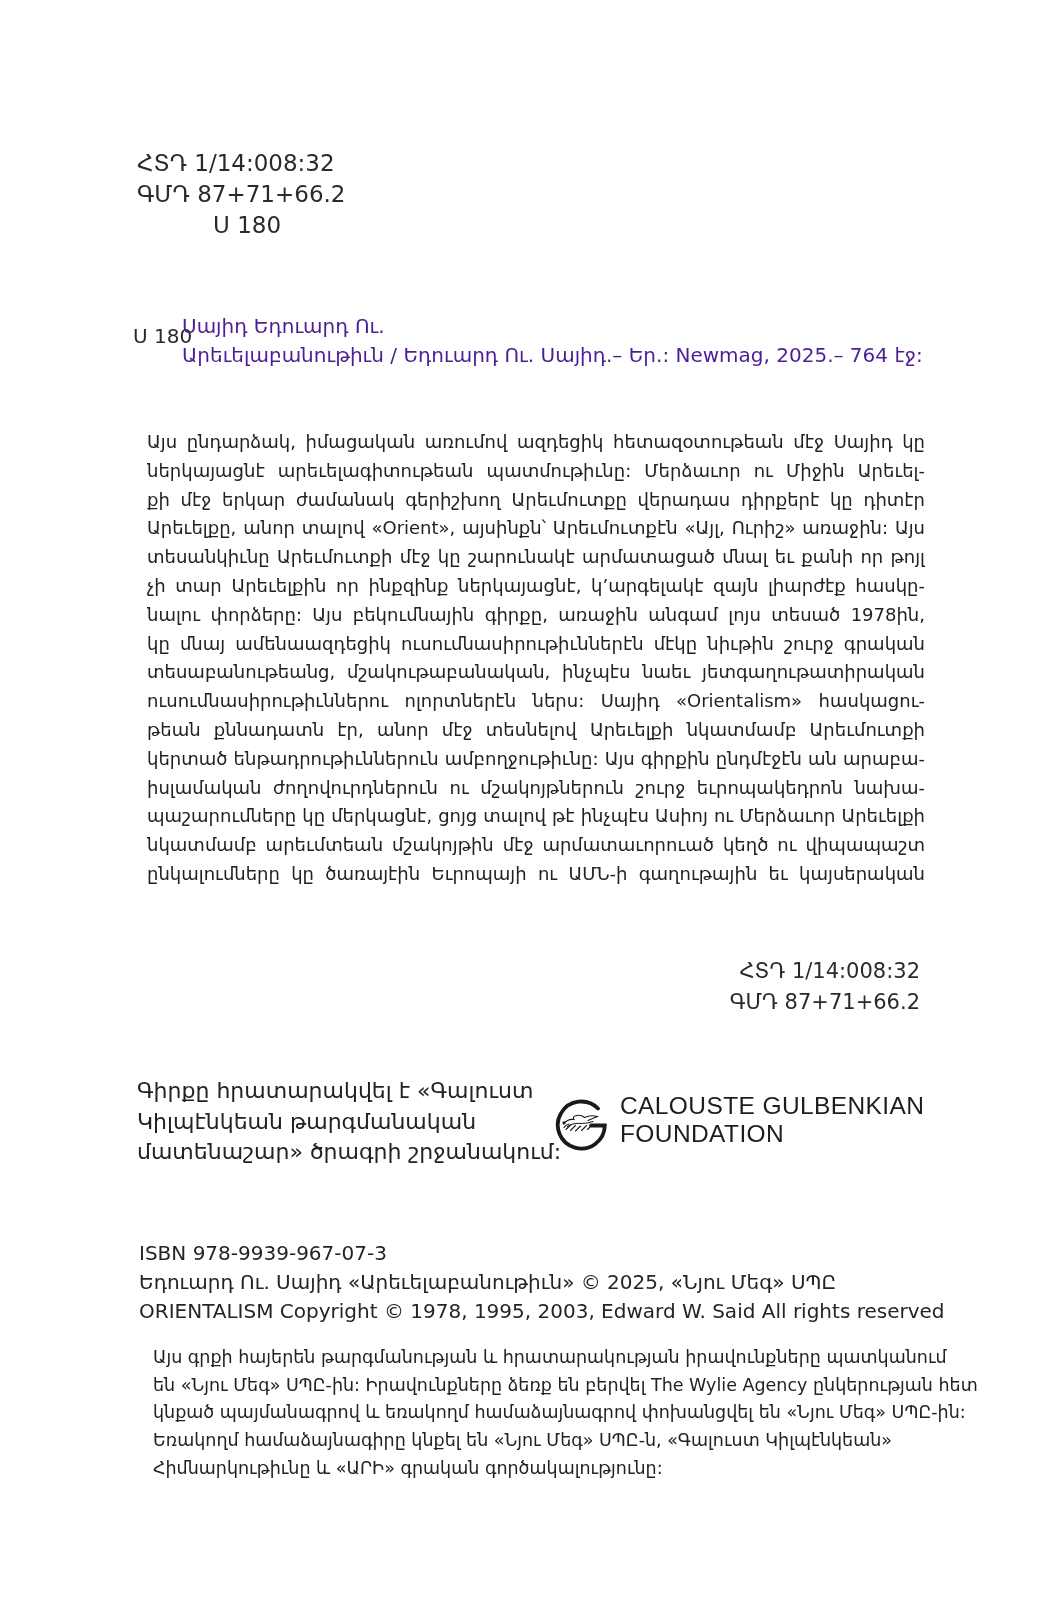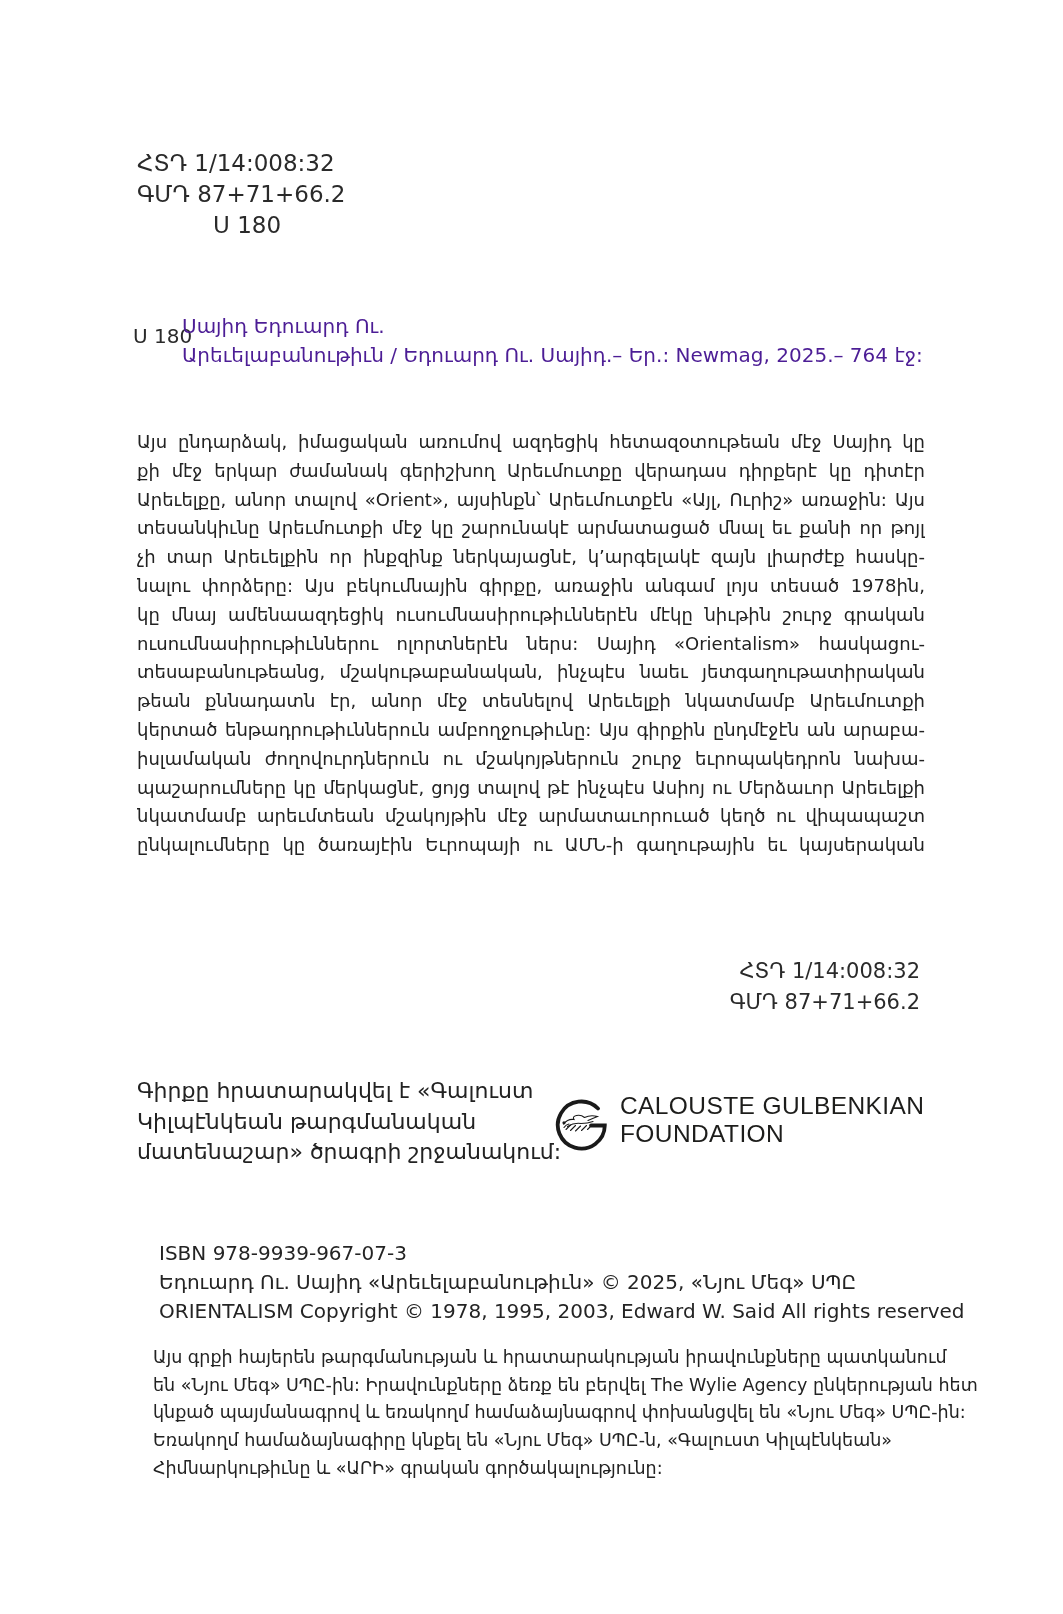--- a/index.html
+++ b/index.html
@@ -24,39 +24,40 @@
   .cat-entry div{white-space:nowrap;}
 
   
   .annotation{left:137px;top:428px;width:788px;font-size:18px;color:#222222;}
   .jline{
     text-align:justify;
     text-align-last:justify;
     height:28.8px;
     line-height:28.8px;
     overflow:hidden;
+    margin-left:10px;
   }
   .jline.last{text-align-last:left;}
 
   
   .right-codes{right:143px;top:956px;font-size:21px;line-height:31px;text-align:right;color:#2a2a2a;}
 
   
   .gulb-note{left:137px;top:1076px;font-size:22px;line-height:30.5px;color:#222222;}
   .gulb-note div{white-space:nowrap;}
   .gulb-logo{left:554px;top:1094px;width:58px;height:60px;}
   .gulb-org{
     left:620px;top:1092px;
     font-family:"Liberation Sans",sans-serif;
     font-size:24.5px;line-height:27.5px;font-weight:500;
     letter-spacing:0.4px;color:#1d1d1b;white-space:nowrap;
   }
 
   
-  .isbn-block{left:139px;top:1239px;font-size:20px;line-height:29px;color:#242424;margin-left:20px;}
+  .isbn-block{left:139px;top:1239px;font-size:20px;line-height:29px;color:#242424;}
   .isbn-block div{white-space:nowrap;}
 
   
   .rights{left:137px;top:1344px;font-size:17.5px;line-height:27.7px;color:#222222;}
   .rights div{white-space:nowrap;margin-left:16px;}
 </style>
 </head>
 <body>
 
 <div class="page">
@@ -68,28 +69,29 @@
   </div>
 
   <div class="abs cat-label">Ս 180</div>
   <div class="abs cat-entry">
     <div>Սայիդ Եդուարդ Ու.</div>
     <div>Արեւելաբանութիւն / Եդուարդ Ու. Սայիդ.– Եր.: Newmag, 2025.– 764 էջ:</div>
   </div>
 
   <div class="abs annotation">
     <div class="jline">Այս ընդարձակ, իմացական առումով ազդեցիկ հետազօտութեան մէջ Սայիդ կը</div>
+    <div class="jline">ներկայացնէ արեւելագիտութեան պատմութիւնը: Մերձաւոր ու Միջին Արեւել-</div>
     <div class="jline">քի մէջ երկար ժամանակ գերիշխող Արեւմուտքը վերադաս դիրքերէ կը դիտէր</div>
     <div class="jline">Արեւելքը, անոր տալով «Orient», այսինքն՝ Արեւմուտքէն «Այլ, Ուրիշ» առաջին: Այս</div>
     <div class="jline">տեսանկիւնը Արեւմուտքի մէջ կը շարունակէ արմատացած մնալ եւ քանի որ թոյլ</div>
     <div class="jline">չի տար Արեւելքին որ ինքզինք ներկայացնէ, կ’արգելակէ զայն լիարժէք հասկը-</div>
     <div class="jline">նալու փորձերը: Այս բեկումնային գիրքը, առաջին անգամ լոյս տեսած 1978ին,</div>
     <div class="jline">կը մնայ ամենաազդեցիկ ուսումնասիրութիւններէն մէկը նիւթին շուրջ գրական</div>
+    <div class="jline">տեսաբանութեանց, մշակութաբանական, ինչպէս նաեւ յետգաղութատիրական</div>
     <div class="jline">ուսումնասիրութիւններու ոլորտներէն ներս: Սայիդ «Orientalism» հասկացու-</div>
-    <div class="jline">տեսաբանութեանց, մշակութաբանական, ինչպէս նաեւ յետգաղութատիրական</div>
     <div class="jline">թեան քննադատն էր, անոր մէջ տեսնելով Արեւելքի նկատմամբ Արեւմուտքի</div>
     <div class="jline">կերտած ենթադրութիւններուն ամբողջութիւնը: Այս գիրքին ընդմէջէն ան արաբա-</div>
     <div class="jline">իսլամական ժողովուրդներուն ու մշակոյթներուն շուրջ եւրոպակեդրոն նախա-</div>
     <div class="jline">պաշարումները կը մերկացնէ, ցոյց տալով թէ ինչպէս Ասիոյ ու Մերձաւոր Արեւելքի</div>
     <div class="jline">նկատմամբ արեւմտեան մշակոյթին մէջ արմատաւորուած կեղծ ու վիպապաշտ</div>
     <div class="jline">ընկալումները կը ծառայէին Եւրոպայի ու ԱՄՆ-ի գաղութային եւ կայսերական</div>
   </div>
 
   <div class="abs right-codes">
     <div>ՀՏԴ 1/14:008:32</div>

